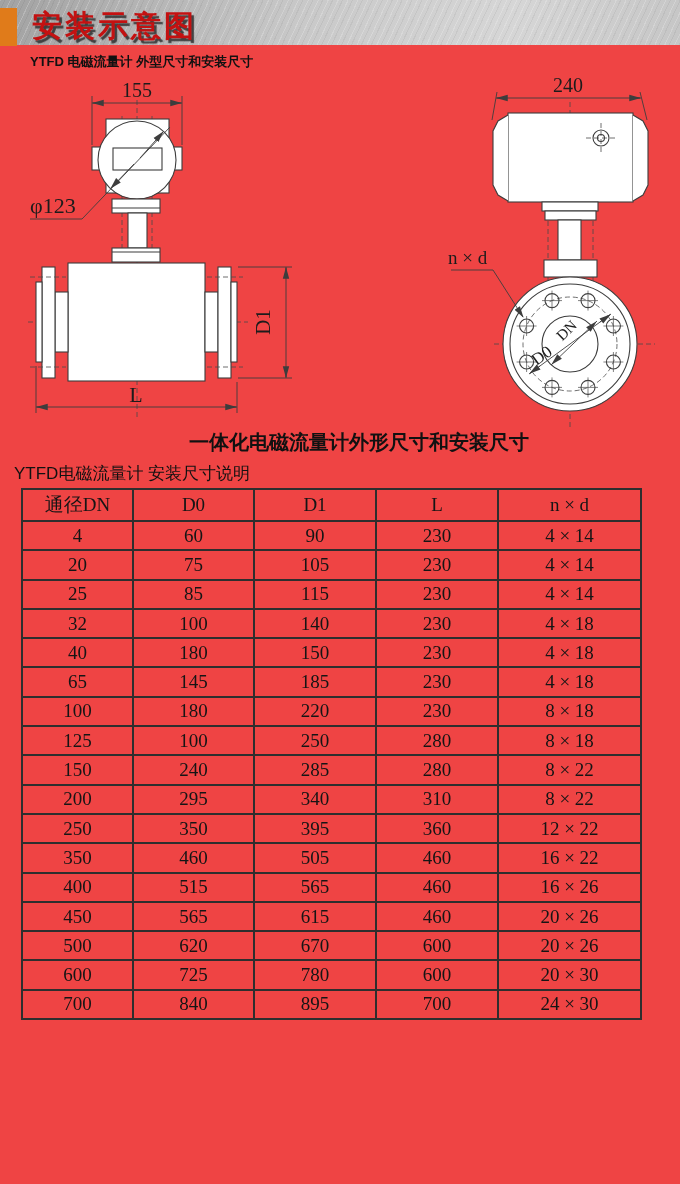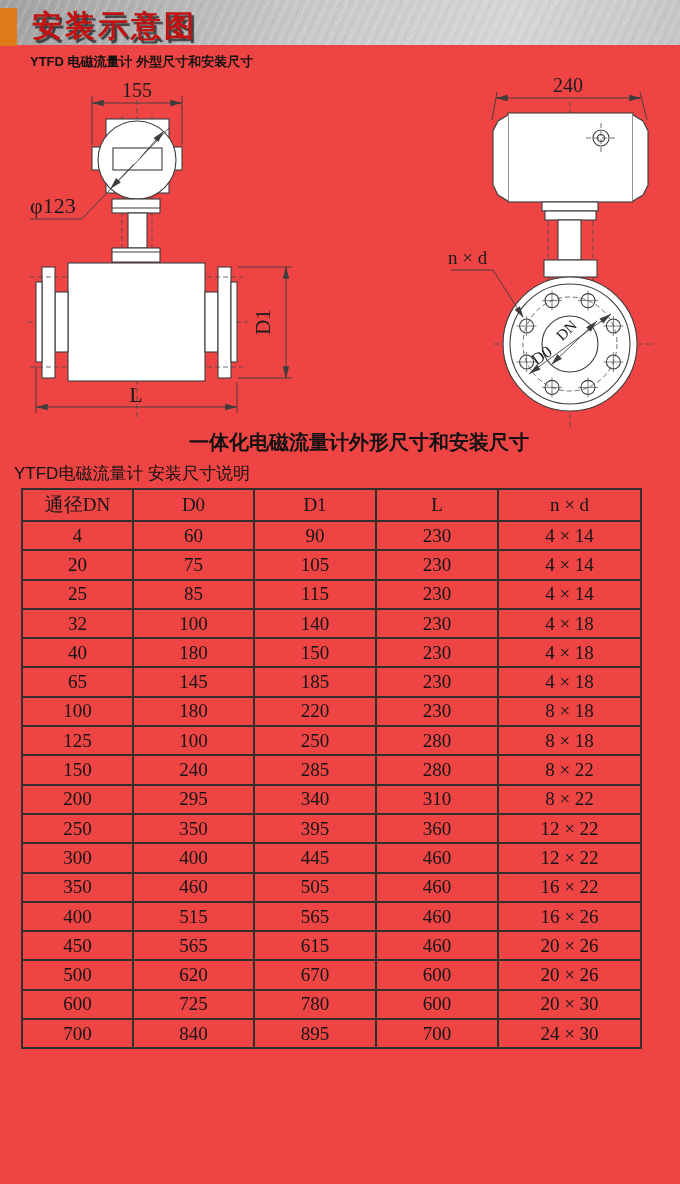--- a/index.html
+++ b/index.html
@@ -284,27 +284,20 @@
           <td>8 × 22</td>
         </tr>
         <tr>
           <td>250</td>
           <td>350</td>
           <td>395</td>
           <td>360</td>
           <td>12 × 22</td>
         </tr>
         <tr>
-          <td>300</td>
-          <td>400</td>
-          <td>445</td>
-          <td>460</td>
-          <td>12 × 22</td>
-        </tr>
-        <tr>
           <td>350</td>
           <td>460</td>
           <td>505</td>
           <td>460</td>
           <td>16 × 22</td>
         </tr>
         <tr>
           <td>400</td>
           <td>515</td>
           <td>565</td>

